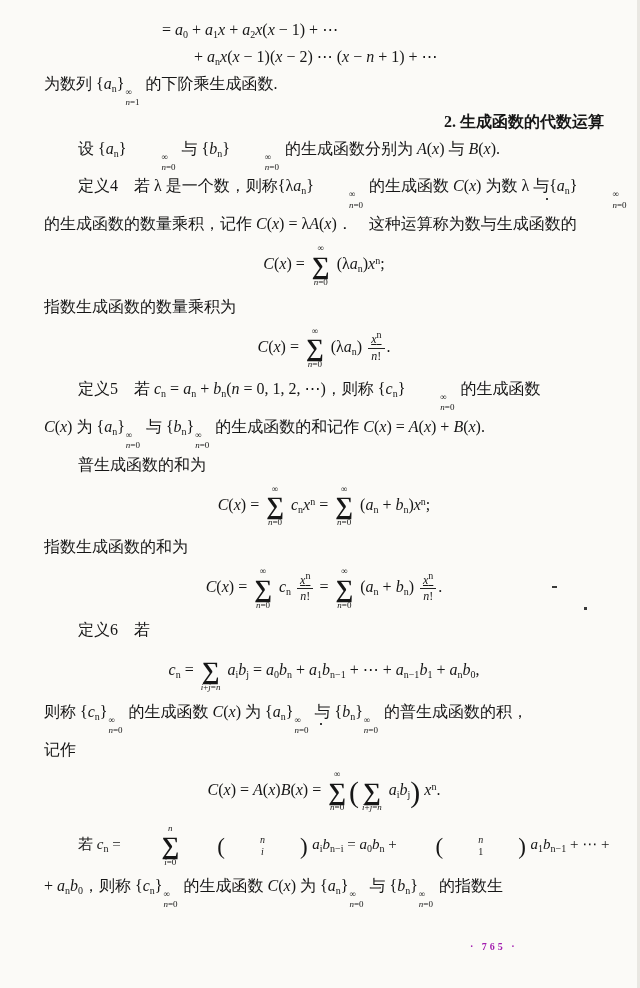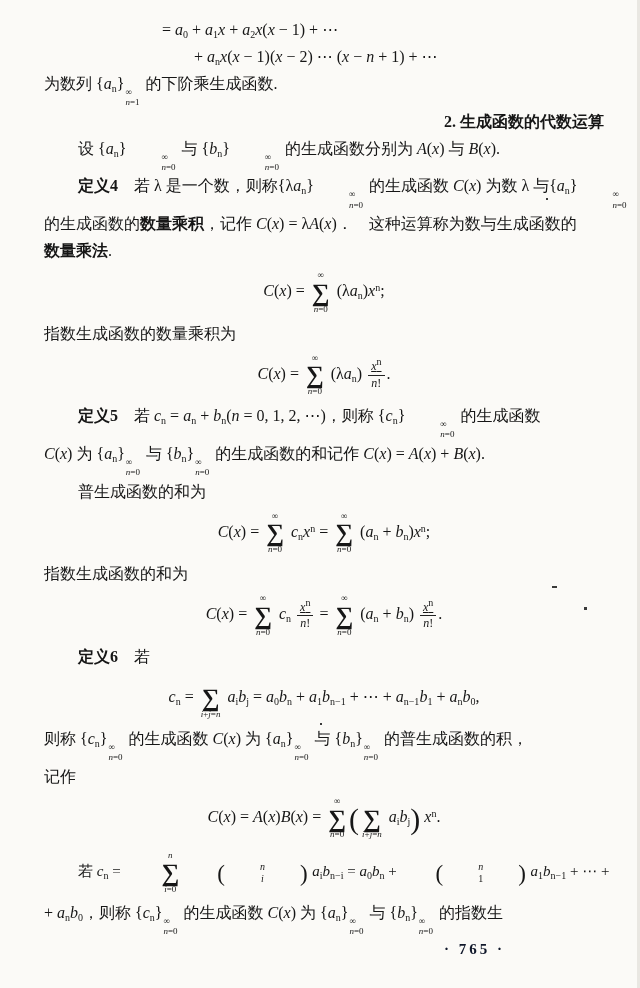--- a/index.html
+++ b/index.html
@@ -17,21 +17,21 @@
   }
   .line{
     font-size:16px;line-height:27px;white-space:nowrap;
   }
   .ind{text-indent:34px;}
   .hd{font-weight:bold;text-align:right;}
   .c1{padding-left:118px;}
   .c2{padding-left:150px;}
   .d{text-align:center;padding:7px 0 5px;}
   .fm{font-size:15px;padding:6px 0 4px;}
-  b{font-weight:bold;margin-top:26px;}
+  b{font-weight:normal;margin-top:26px;}
   i{font-style:italic;}
   sub{font-size:10px;vertical-align:-3px;line-height:0;}
   sup{font-size:10px;vertical-align:5px;line-height:0;}
   
   .ss{display:inline-flex;flex-direction:column;align-items:flex-start;
       font-size:9px;line-height:1.15;vertical-align:-6px;margin:0 2px 0 1px;}
   
   .sum{display:inline-flex;flex-direction:column;align-items:center;
        vertical-align:middle;line-height:1;margin:0 3px;}
   .sum .sg{font-size:25px;font-weight:bold;line-height:0.95;}
@@ -41,22 +41,22 @@
         vertical-align:middle;line-height:1.15;font-size:12px;margin:0 2px;}
   .frac .nu{border-bottom:1px solid #222;padding:0 3px 1px;text-decoration:underline;}
   .frac .de{padding-top:1px;}
   
   .binom{display:inline-flex;align-items:center;vertical-align:middle;margin:0 1px;}
   .binom .bp{font-size:23px;line-height:1;font-weight:normal;}
   .binom .bc{display:inline-flex;flex-direction:column;align-items:center;
              font-size:10px;line-height:1.25;padding:0 1px;}
   .bigp{font-size:30px;line-height:1;vertical-align:middle;}
   .pagenum{
-    position:absolute;left:444px;top:941px;
-    font-size:15px;font-weight:bold;letter-spacing:3px;color:#0f172a;
+    position:absolute;left:470px;top:941px;
+    font-size:10px;font-weight:bold;letter-spacing:3px;color:#a21caf;
   }
   .speck{position:absolute;background:#3a3a3a;}
 </style>
 </head>
 <body>
 
 <div class="page">
   <div class="content">
       <div class="line c1">= <i>a</i><sub>0</sub> + <i>a</i><sub>1</sub><i>x</i> + <i>a</i><sub>2</sub><i>x</i>(<i>x</i> − 1) + ⋯</div>
       <div class="line c2">+ <i>a</i><sub>n</sub><i>x</i>(<i>x</i> − 1)(<i>x</i> − 2) ⋯ (<i>x</i> − <i>n</i> + 1) + ⋯</div>
@@ -73,21 +73,20 @@
           <span><i>n</i>=0</span>
         </span> 的生成函数分别为 <i>A</i>(<i>x</i>) 与 <i>B</i>(<i>x</i>).</div>
       <div class="line ind"><b>定义4</b>　若 λ 是一个数，则称{λ<i>a</i><sub>n</sub>}<span class="ss">
           <span>∞</span>
           <span><i>n</i>=0</span>
         </span> 的生成函数 <i>C</i>(<i>x</i>) 为数 λ 与{<i>a</i><sub>n</sub>}<span class="ss">
           <span>∞</span>
           <span><i>n</i>=0</span>
         </span></div>
       <div class="line">的生成函数的<b>数量乘积</b>，记作 <i>C</i>(<i>x</i>) = λ<i>A</i>(<i>x</i>)．　这种运算称为数与生成函数的</div>
-      <div class="line"><b>数量乘法</b>.</div>
       <div class="line d"><i>C</i>(<i>x</i>) = <span class="sum">
           <span class="lm">∞</span>
           <span class="sg">∑</span>
           <span class="lm"><i>n</i>=0</span>
         </span> (λ<i>a</i><sub>n</sub>)<i>x</i><sup>n</sup>;</div>
       <div class="line">指数生成函数的数量乘积为</div>
       <div class="line d"><i>C</i>(<i>x</i>) = <span class="sum">
           <span class="lm">∞</span>
           <span class="sg">∑</span>
           <span class="lm"><i>n</i>=0</span>

